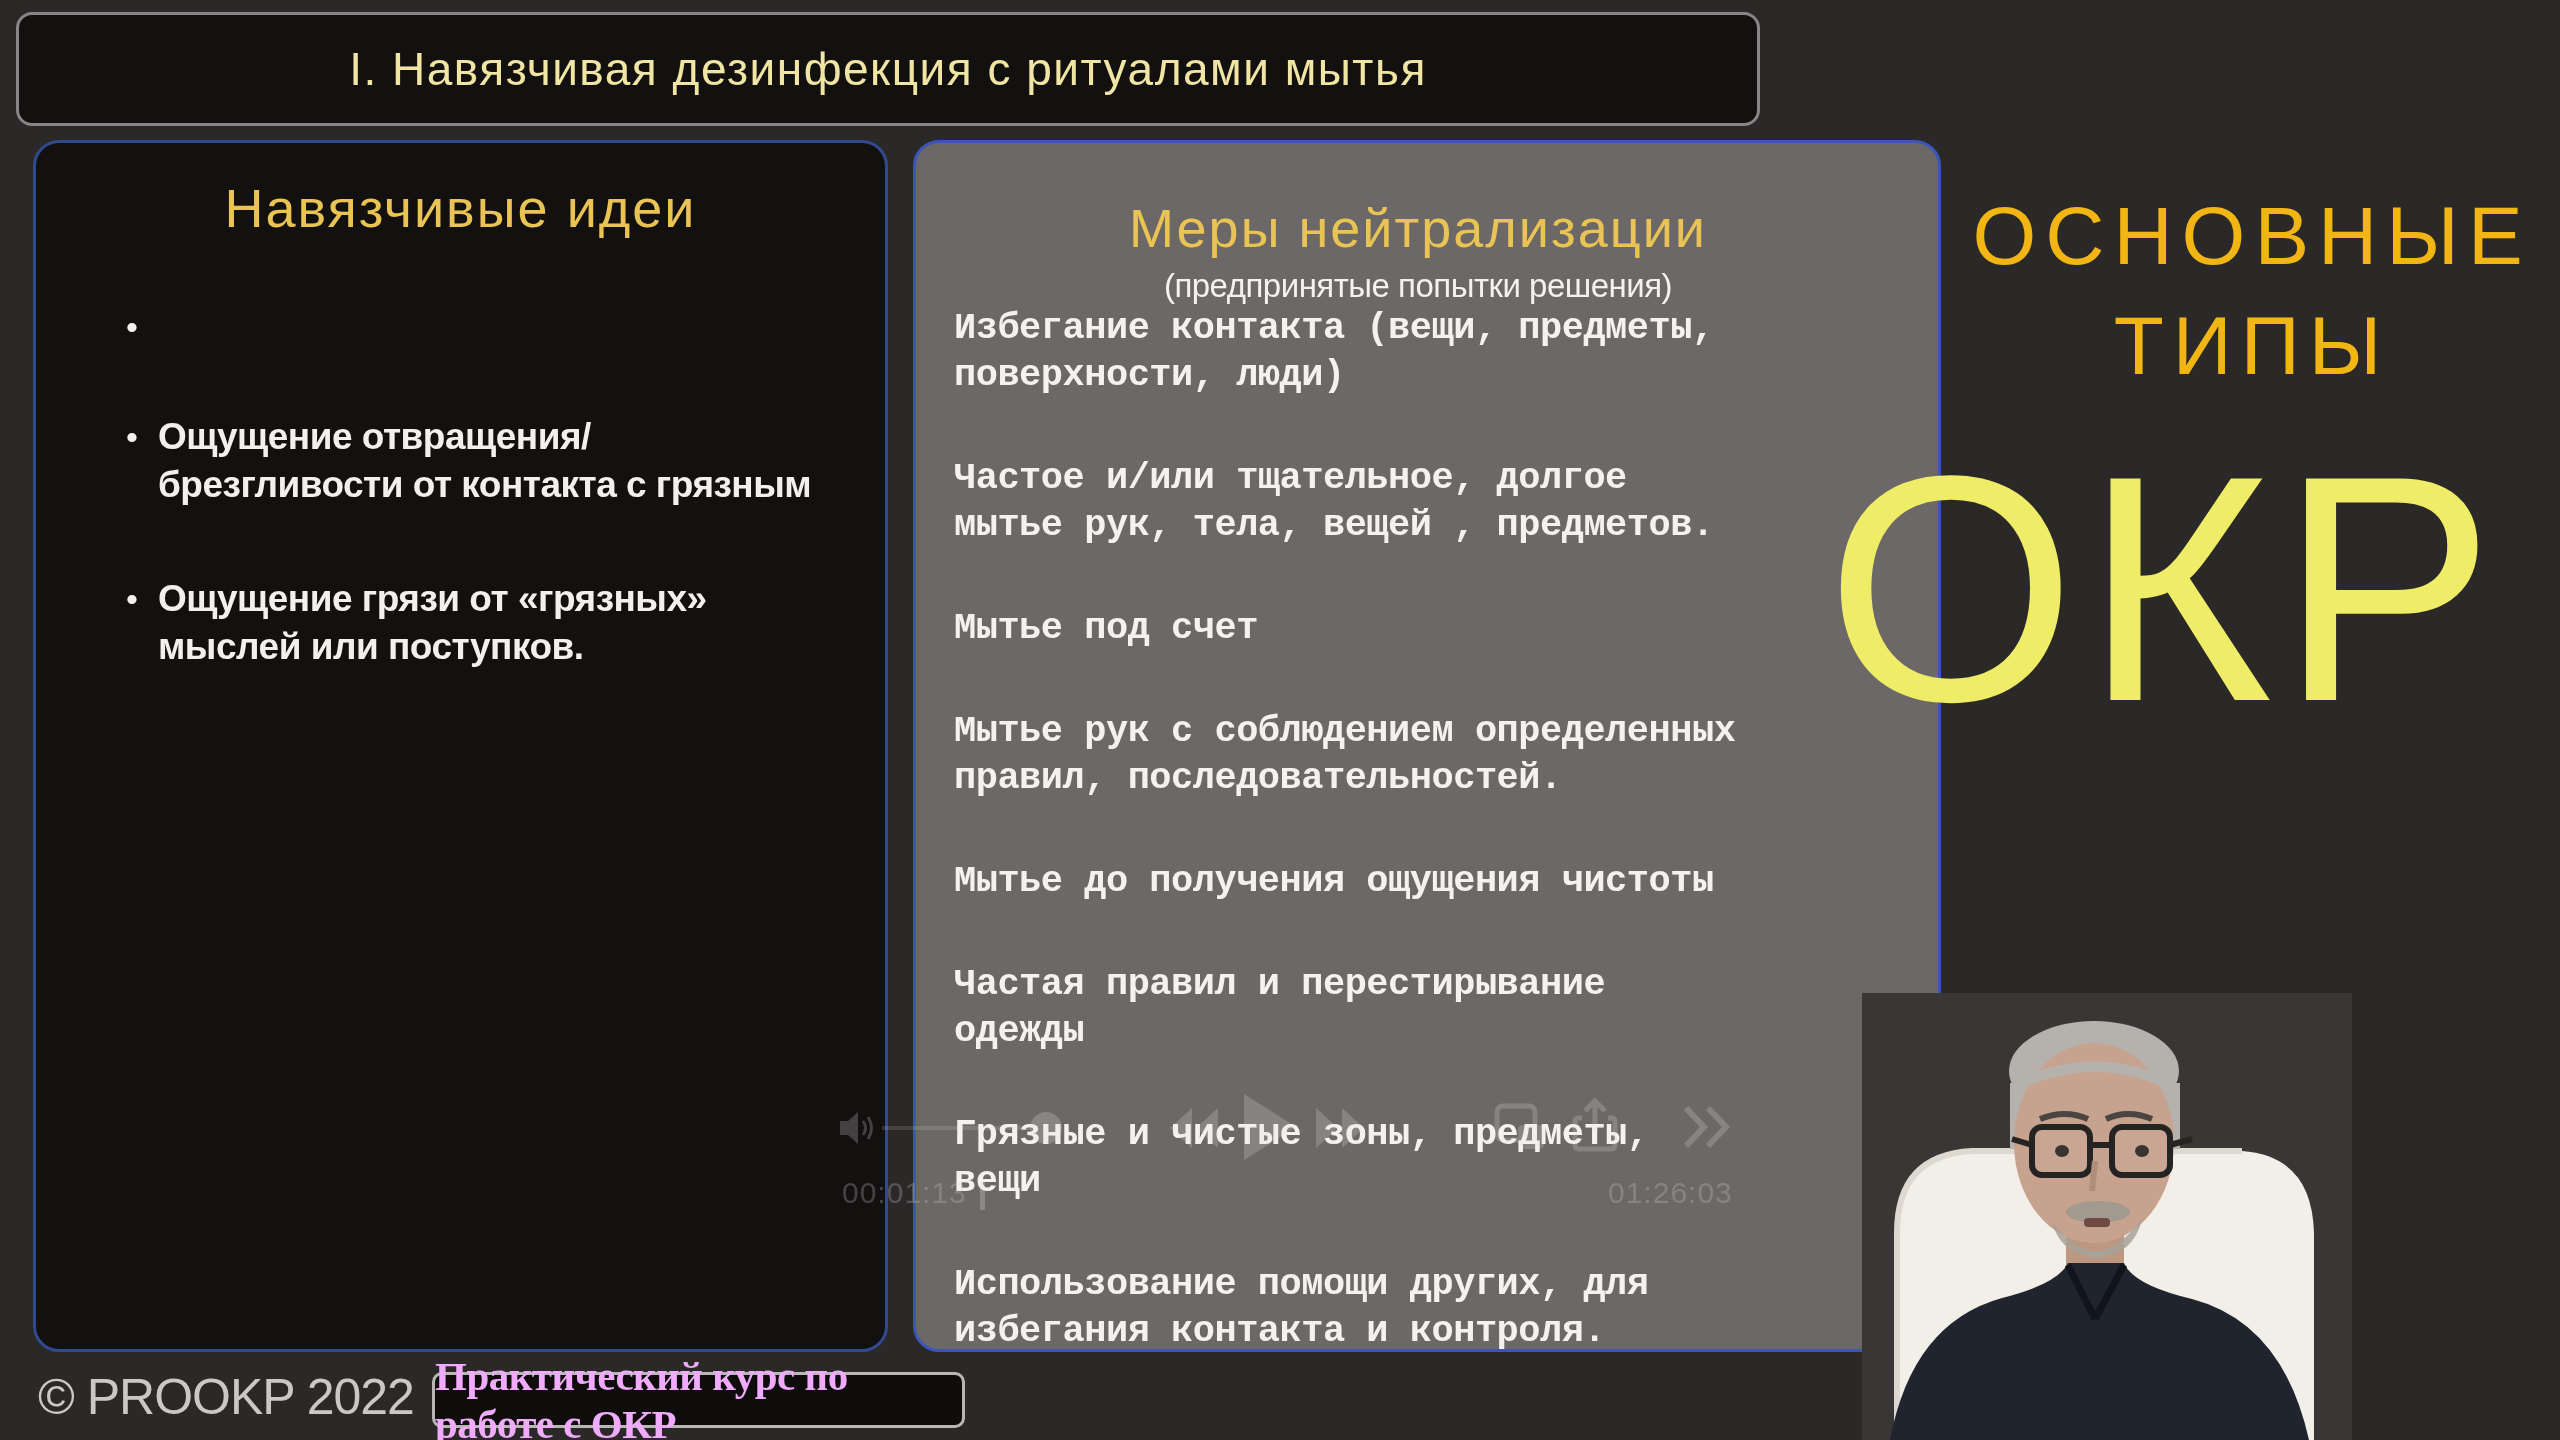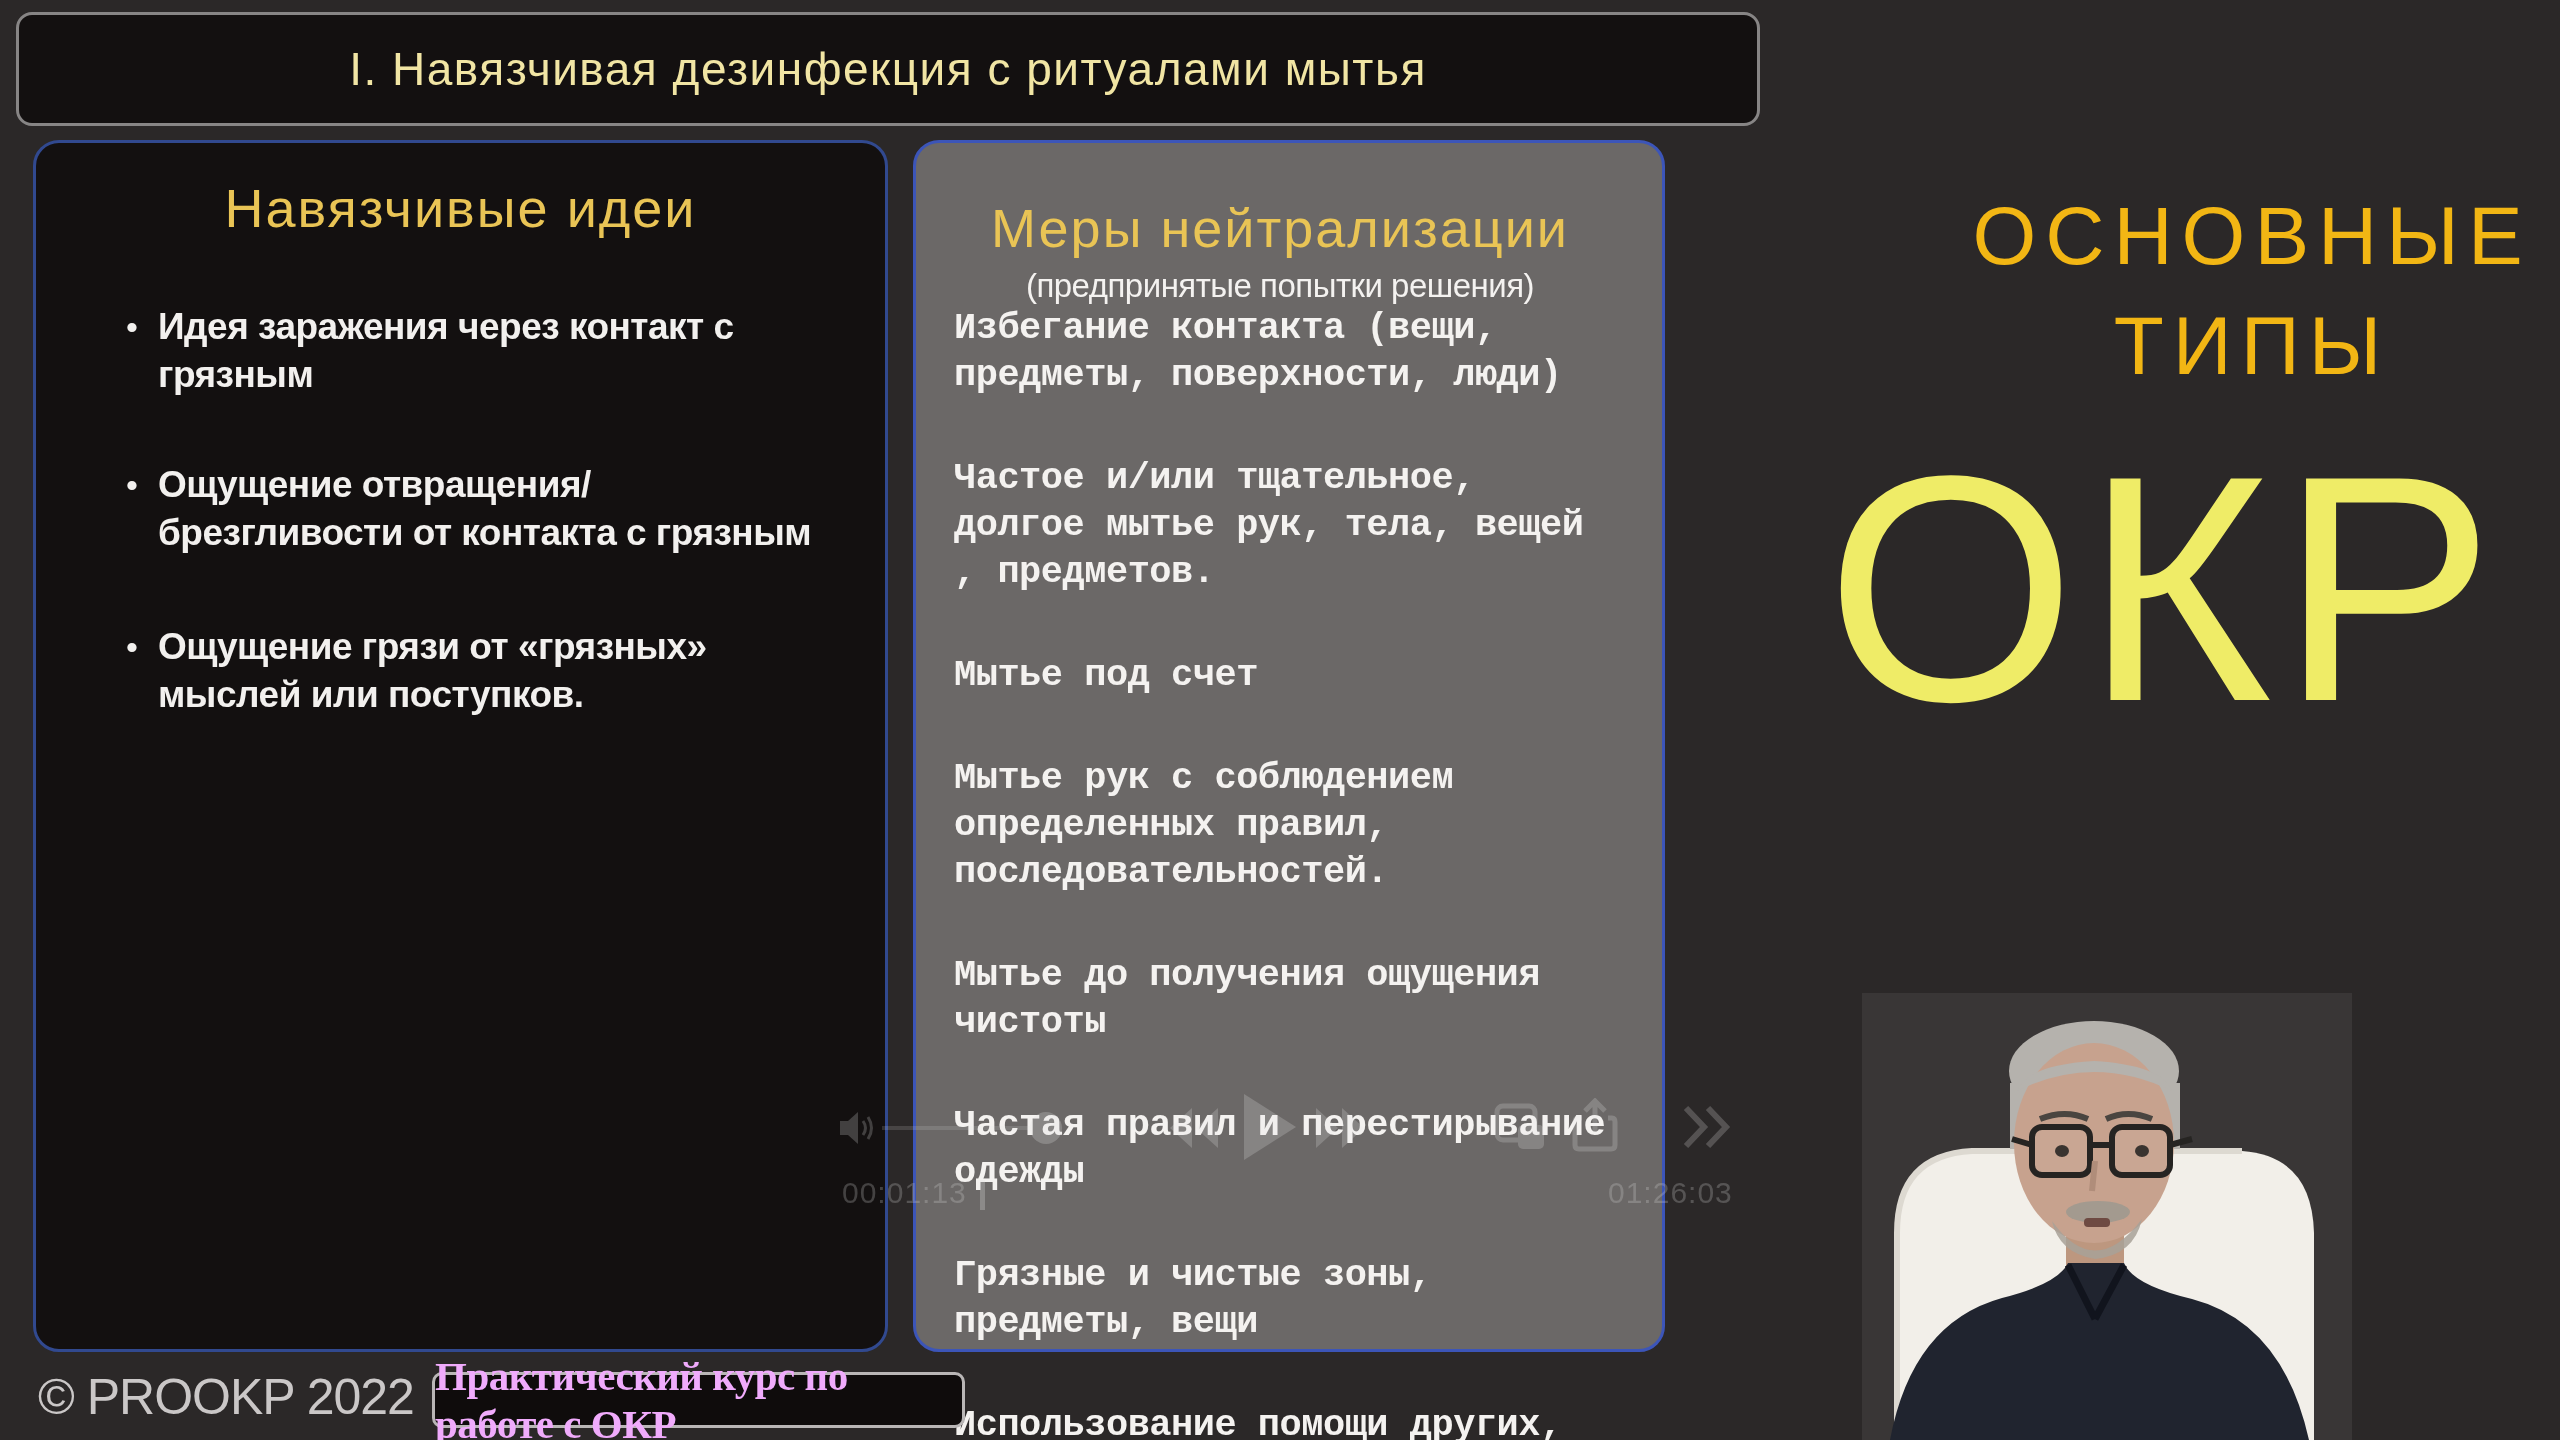--- a/index.html
+++ b/index.html
@@ -31,21 +31,21 @@
   .bullet-row{display:flex;margin-bottom:62px;}
   .bullet-row .dot{
     color:#f2f0ee;font-size:34px;line-height:48px;width:52px;flex:0 0 52px;text-align:center;
   }
   .bullet-row .btxt{
     color:#f2f0ee;font-size:37px;font-weight:700;letter-spacing:-0.5px;line-height:48px;
     max-width:660px;
   }
   
   .middle-panel{
-    left:913px;top:140px;width:752px;height:1212px;
+    left:913px;top:140px;width:1028px;height:1212px;
     background:#6b6867;border:3px solid #3c55b8;
     padding:54px 56px 0 38px;
   }
   .middle-sub{
     text-align:center;color:#f4f2f0;font-size:33px;font-weight:400;letter-spacing:-0.5px;
     margin-top:8px;
   }
   .items{font-family:Liberation Mono, monospace;}
   .item{
     color:#f4f2f0;font-size:37px;font-weight:700;letter-spacing:-0.5px;line-height:47px;
@@ -92,21 +92,20 @@
 
 <div class="title-bar">
   <div class="txt">I. Навязчивая дезинфекция с ритуалами мытья</div>
 </div>
 
 <div class="panel left-panel">
   <div class="panel-heading">Навязчивые идеи</div>
   <div class="bullets">
     <div class="bullet-row">
       <div class="dot">•</div>
-      <div class="btxt">Идея заражения через контакт с грязным</div>
     </div>
     <div class="bullet-row" style="margin-bottom:66px;">
       <div class="dot">•</div>
       <div class="btxt">Ощущение отвращения/брезгливости от контакта с грязным</div>
     </div>
     <div class="bullet-row">
       <div class="dot">•</div>
       <div class="btxt">Ощущение грязи от «грязных» мыслей или поступков.</div>
     </div>
   </div>

